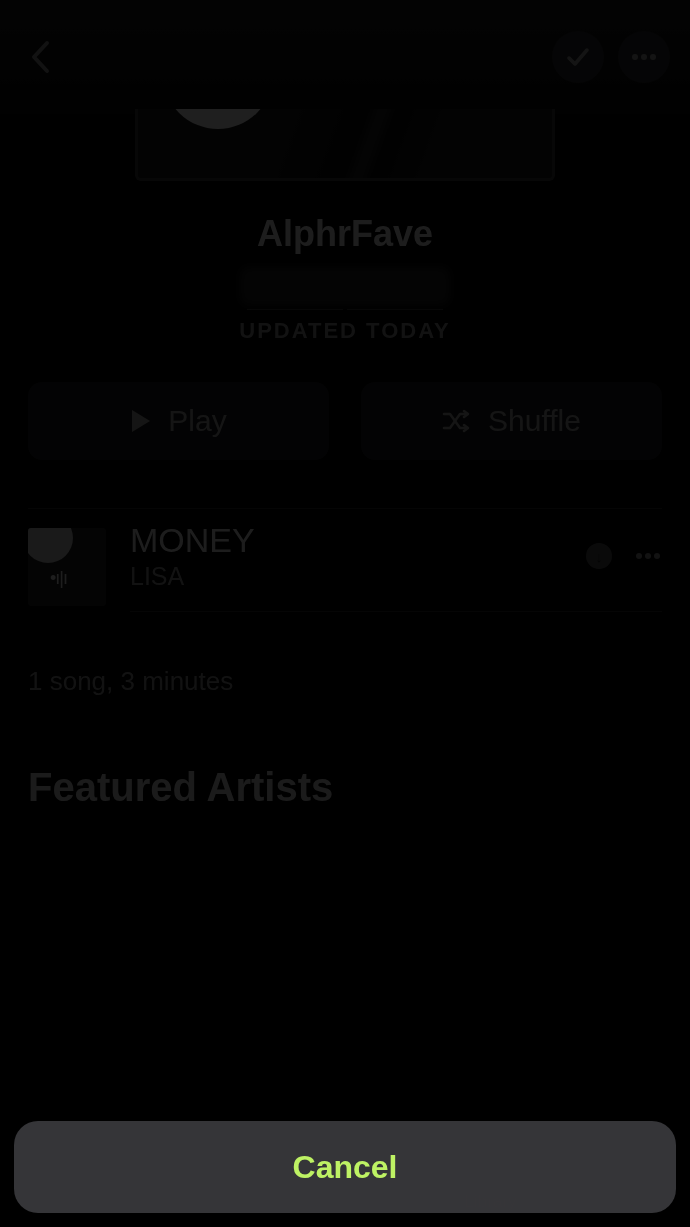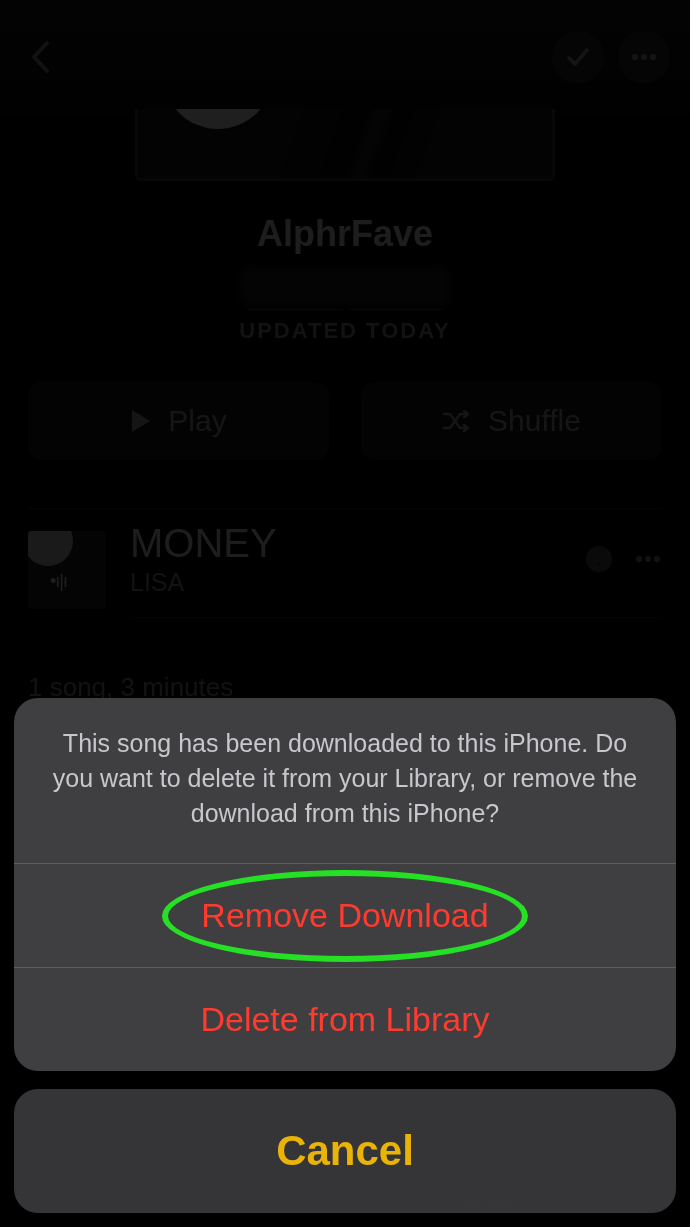--- a/index.html
+++ b/index.html
@@ -166,21 +166,21 @@
     }
     .song-info { flex: 1; }
     .song-info-box {
       border-bottom: 1px solid #282828;
       padding-bottom: 20px;
       display:flex;
       gap:12px;
       align-items:center;
     }
     .song-title {
-      font-size: 40px;
+      font-size: 34px;
       font-weight: 500;
       color: #ddd;
     }
     .song-artist {
       font-size: 25px;
       color: #888;
       margin-top: 2px;
     }
     .song-actions {
       display: flex;
@@ -241,27 +241,27 @@
       font-size: 34px;
       color: #ff3b30;
       position: relative;
     }
     .cancel-group {
       margin-top: 18px;
       background: rgba(55,55,58,0.97);
       border-radius: 24px;
     }
     .cancel-btn {
-      height: 124px;
-      display: flex;
-      align-items: center;
-      justify-content: center;
-      font-size: 42px;
+      height: 92px;
+      display: flex;
+      align-items: center;
+      justify-content: center;
+      font-size: 32px;
       font-weight: 600;
-      color: #eab308;
+      color: #bef264;
     }
     .highlight-ellipse {
       position: absolute;
       border: 6px solid #25e025;
       border-radius: 50%;
       width: 366px;
       height: 92px;
       pointer-events: none;
     }
     
@@ -367,28 +367,18 @@
     <span>Browse</span>
     <span>Radio</span>
     <span class="active">Library</span>
     <span>Search</span>
   </div>
 </div>
 
 <div class="sheet-overlay"></div>
 
 <div class="action-sheet">
-  <div class="sheet-group">
-    <div class="sheet-message">This song has been downloaded to this iPhone. Do you want to delete it from your Library, or remove the download from this iPhone?</div>
-    <div class="sheet-btn">
-      <span>Remove Download</span>
-      <div class="highlight-ellipse"></div>
-    </div>
-    <div class="sheet-btn">
-      <span>Delete from Library</span>
-    </div>
-  </div>
   <div class="cancel-group">
     <div class="cancel-btn">
       <span>Cancel</span>
     </div>
   </div>
 </div>
 
 </body></html>

